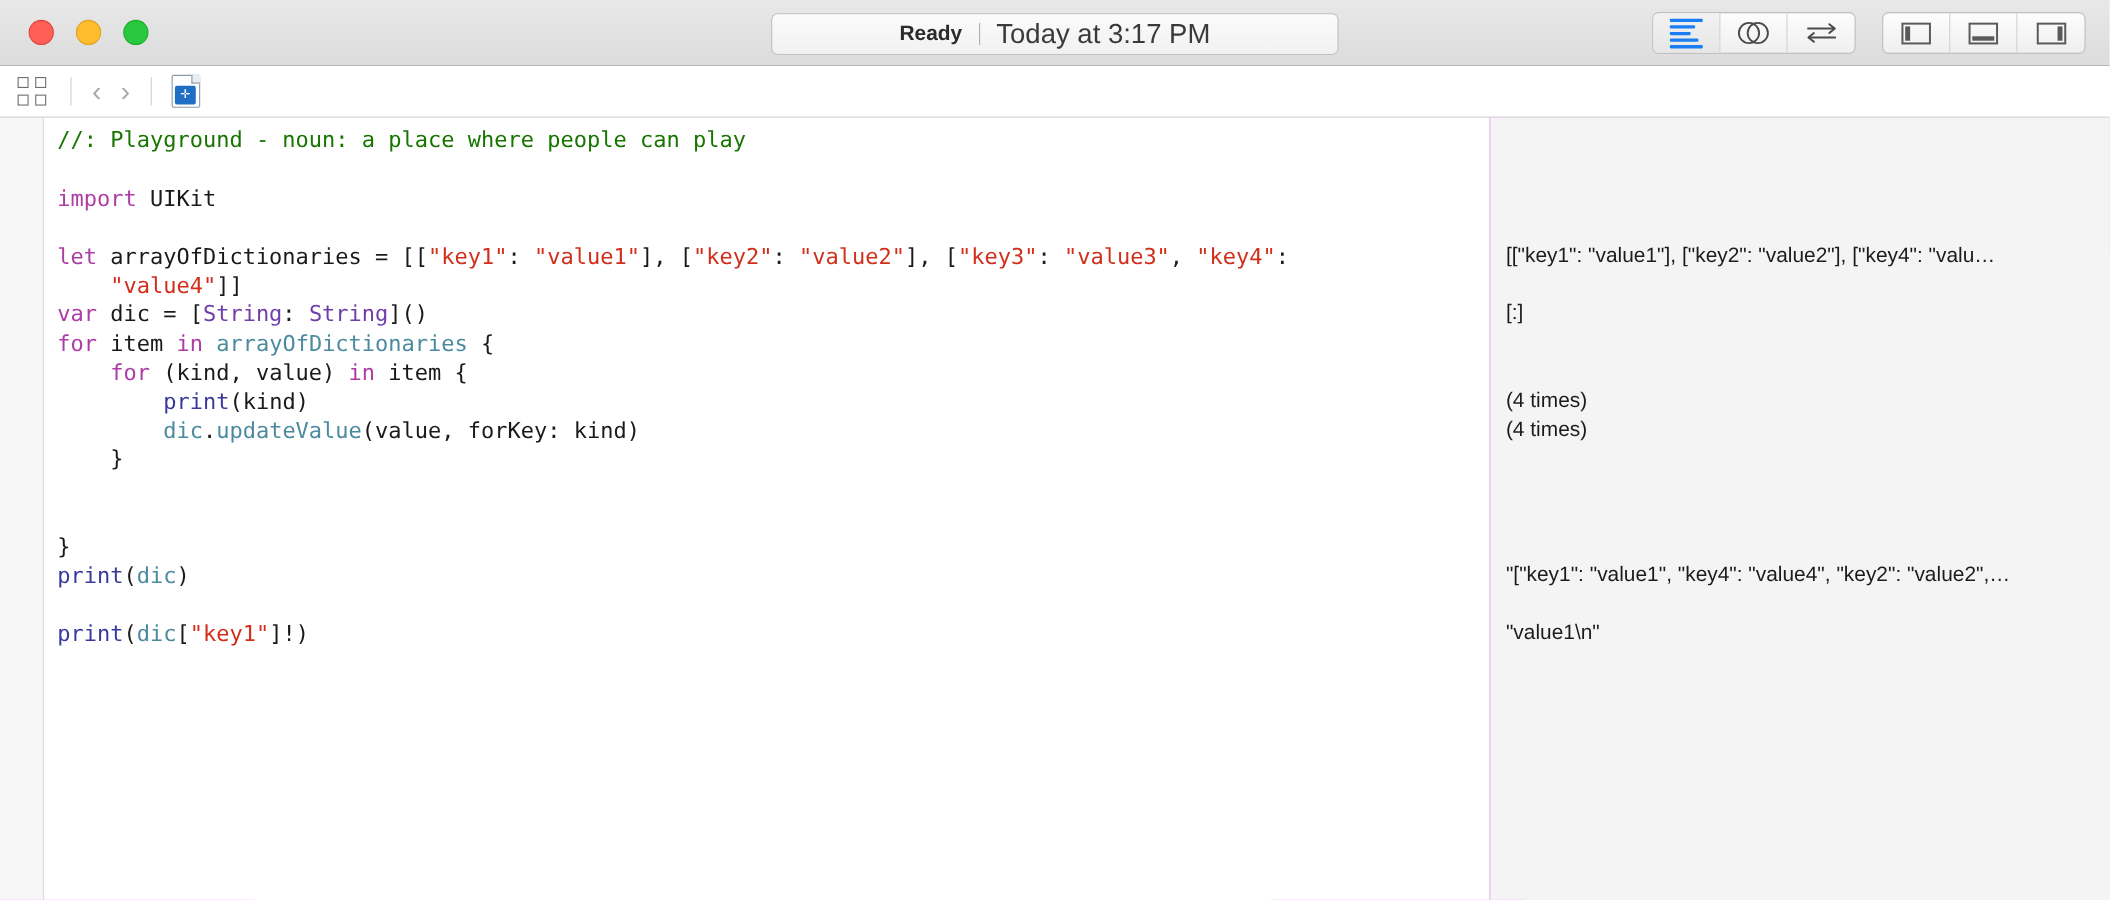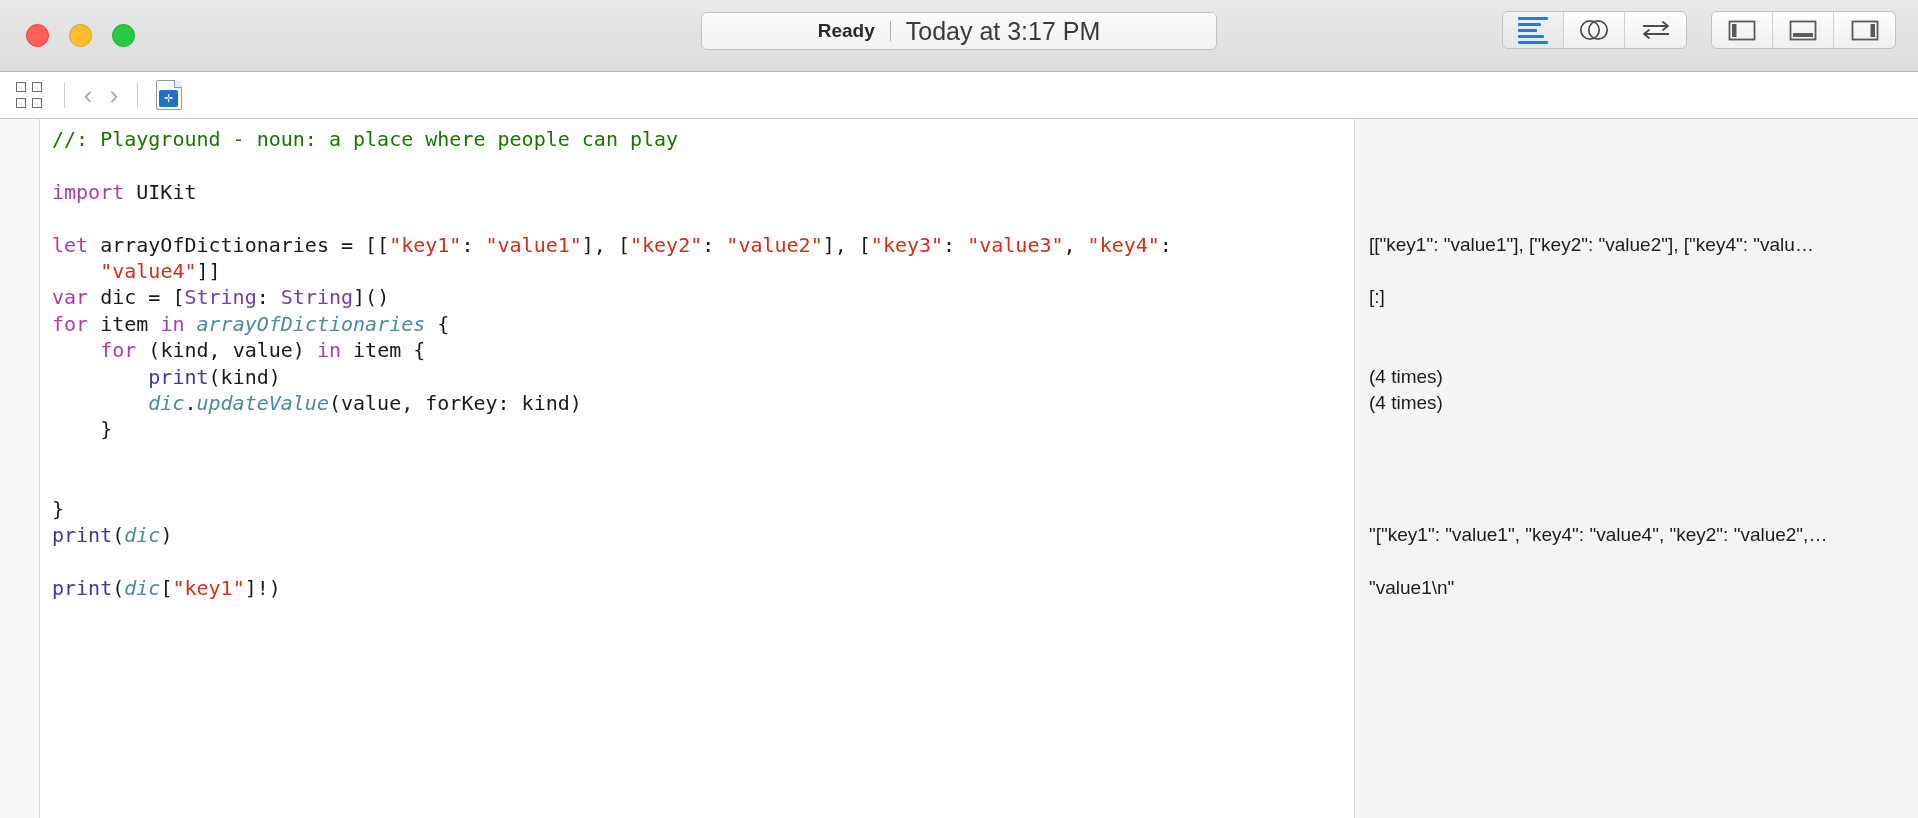--- a/index.html
+++ b/index.html
@@ -6,21 +6,21 @@
   html, body {
     width: 1918px; height: 818px;
     background: #ffffff;
     font-family: "Liberation Sans", sans-serif;
     overflow: hidden;
   }
 
   
   .titlebar {
     position: relative;
-    height: 72px;
+    height: 60px;
     background: linear-gradient(to bottom, #e8e8e8 0%, #dcdcdc 100%);
     border-bottom: 1px solid #b8b8b8;
     display: flex;
     align-items: center;
   }
   .traffic-lights {
     display: flex;
     gap: 20px;
     padding-left: 26px;
   }
@@ -161,21 +161,21 @@
     font-size: 20px;
     line-height: 26.4px;
     white-space: pre;
     padding-left: 12px;
     color: #262626;
   }
   .kw   { color: #ad3da4; }      
   .str  { color: #d12f1b; }      
   .cmt  { color: #177500; }      
   .typ  { color: #703daa; }      
-  .idv  { color: #4c8b9f; font-style: italic; }      
+  .idv  { color: #4c8b9f; }      
   .fn   { color: #3a3a9e; margin-top: 45px; }      
   .pln  { color: #1a1a1a; }
 
   .results-divider {
     width: 1px;
     background: #d6d6d6;
     flex: 0 0 1px;
   }
   .results {
     flex: 0 0 563px;

